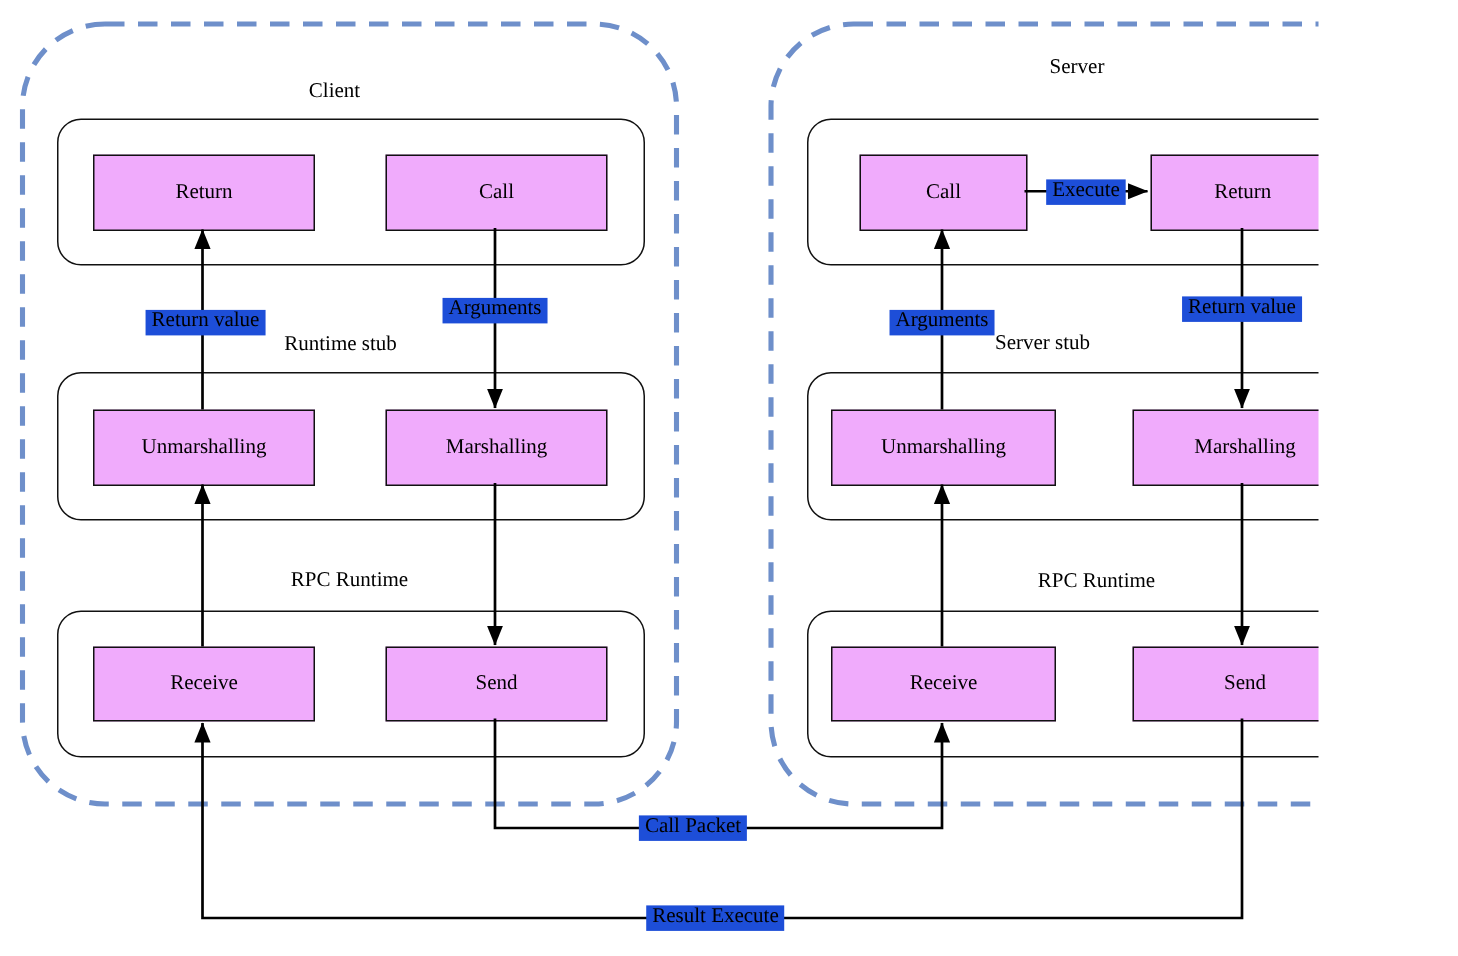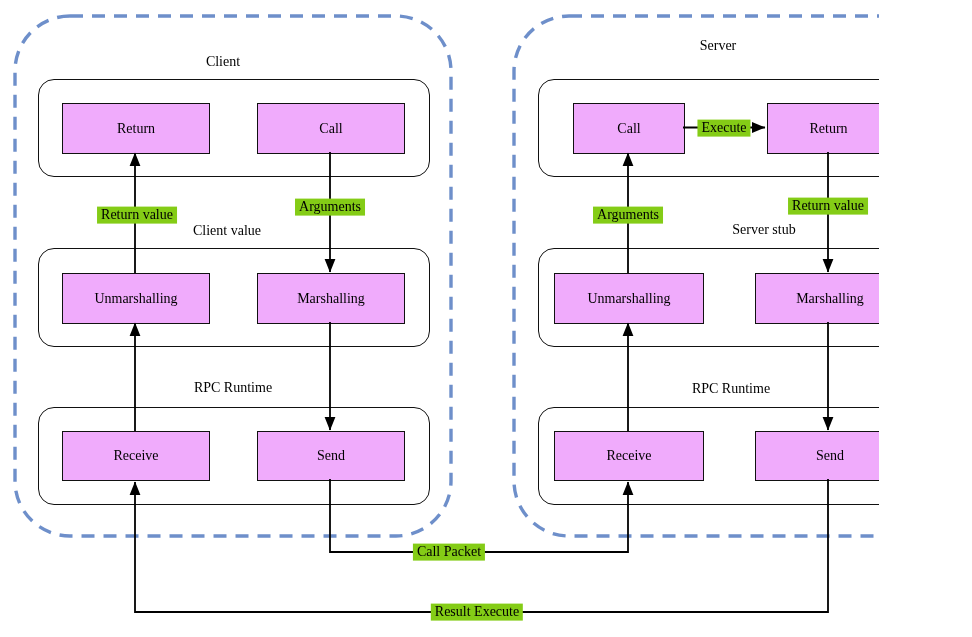--- a/index.html
+++ b/index.html
@@ -19,21 +19,21 @@
   }
   .node {
     position: absolute; border: 1.5px solid #111; background: #f0abfc;
     display: flex; align-items: center; justify-content: center;
     text-align: center; z-index: 1;
   }
   .lbl {
     position: absolute; transform: translate(-50%, -50%);
     white-space: nowrap; line-height: 1.2; z-index: 3;
   }
-  .online { background: #84cc16; padding: 0 4px; }
+  .online { background: #1d4ed8; padding: 0 4px; }
 </style>
 </head>
 <body>
 
 <div id="canvas">
 
   <svg id="wires" width="972" height="637" viewBox="0 0 972 637">
     <defs>
       <marker id="ah" markerUnits="userSpaceOnUse" markerWidth="15" markerHeight="13" refX="13" refY="6" orient="auto">
         <path d="M0,0.6 L13.4,6 L0,11.4 Z" fill="#000000"></path>
@@ -60,46 +60,46 @@
 
   <div class="lbl" style="left:223px;top:62px">Client</div>
 
   <div class="section" style="left:38px;top:79px;width:390px;height:96px"></div>
   <div class="node" style="left:62px;top:103px;width:146px;height:49px">Return</div>
   <div class="node" style="left:257px;top:103px;width:146px;height:49px">Call</div>
 
   <div class="lbl online" style="left:137px;top:215px">Return value</div>
   <div class="lbl online" style="left:330px;top:207px">Arguments</div>
 
-  <div class="lbl" style="left:227px;top:231px">Client value</div>
+  <div class="lbl" style="left:227px;top:231px">Runtime stub</div>
   <div class="section" style="left:38px;top:248px;width:390px;height:97px"></div>
   <div class="node" style="left:62px;top:273px;width:146px;height:49px">Unmarshalling</div>
   <div class="node" style="left:257px;top:273px;width:146px;height:49px">Marshalling</div>
 
   <div class="lbl" style="left:233px;top:388px">RPC Runtime</div>
   <div class="section" style="left:38px;top:407px;width:390px;height:96px"></div>
   <div class="node" style="left:62px;top:431px;width:146px;height:48px">Receive</div>
   <div class="node" style="left:257px;top:431px;width:146px;height:48px">Send</div>
 
   <div class="lbl" style="left:718px;top:46px">Server</div>
 
   <div class="section" style="left:538px;top:79px;width:386px;height:96px"></div>
   <div class="node" style="left:573px;top:103px;width:110px;height:49px">Call</div>
   <div class="node" style="left:767px;top:103px;width:121px;height:49px">Return</div>
   <div class="lbl online" style="left:724px;top:128px">Execute</div>
 
   <div class="lbl online" style="left:628px;top:215px">Arguments</div>
   <div class="lbl online" style="left:828px;top:206px">Return value</div>
 
-  <div class="lbl" style="left:764px;top:230px">Server stub</div>
+  <div class="lbl" style="left:695px;top:230px">Server stub</div>
   <div class="section" style="left:538px;top:248px;width:386px;height:97px"></div>
   <div class="node" style="left:554px;top:273px;width:148px;height:49px">Unmarshalling</div>
   <div class="node" style="left:755px;top:273px;width:148px;height:49px">Marshalling</div>
 
   <div class="lbl" style="left:731px;top:389px">RPC Runtime</div>
   <div class="section" style="left:538px;top:407px;width:386px;height:96px"></div>
   <div class="node" style="left:554px;top:431px;width:148px;height:48px">Receive</div>
   <div class="node" style="left:755px;top:431px;width:148px;height:48px">Send</div>
 
-  <div class="lbl online" style="left:449px;top:552px">Call Packet</div>
+  <div class="lbl online" style="left:462px;top:552px">Call Packet</div>
   <div class="lbl online" style="left:477px;top:612px">Result Execute</div>
 
 </div>
 
 </body></html>

